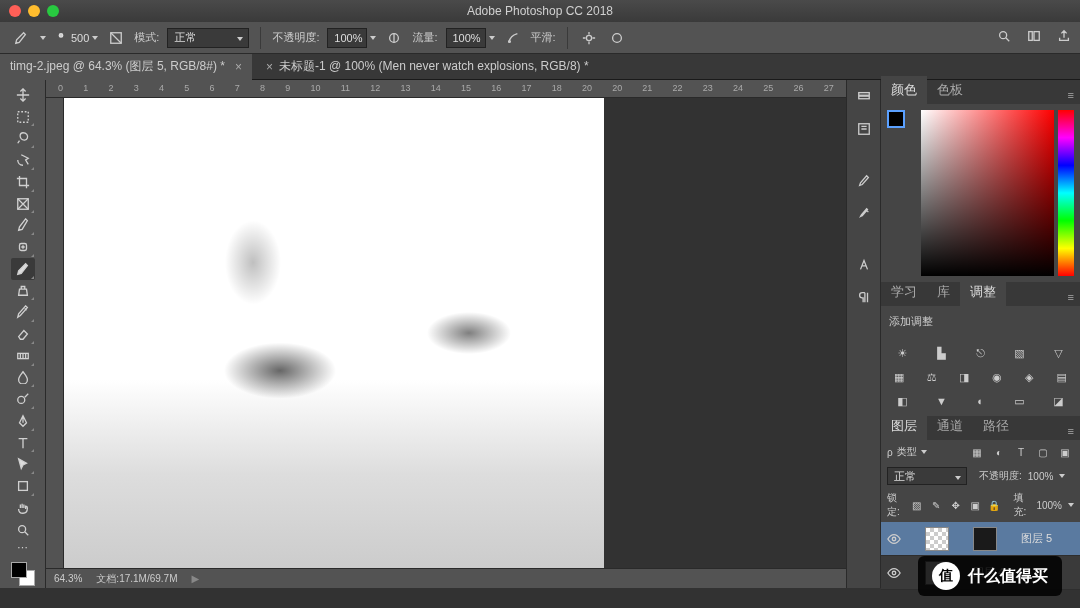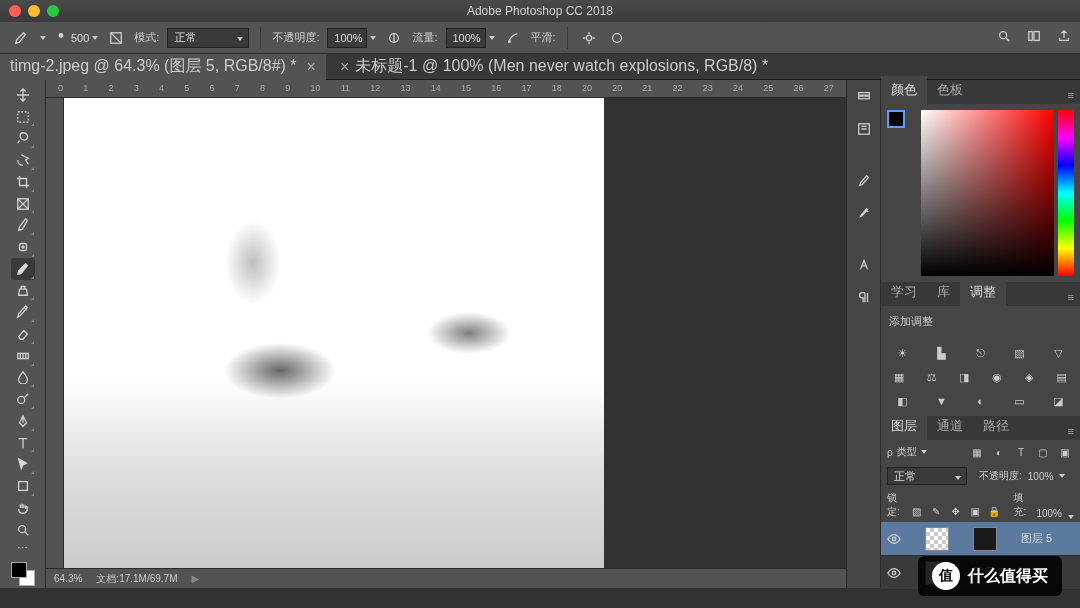--- a/index.html
+++ b/index.html
@@ -13,21 +13,21 @@
 .optbar .sep{width:1px;height:22px;background:#3a3a3a;margin:0 3px}
 .brush-ico{width:22px;height:22px;display:flex;align-items:center;justify-content:center}
 .dd{display:flex;align-items:center;gap:3px;color:#ddd}
 .chev{width:0;height:0;border-left:3px solid transparent;border-right:3px solid transparent;border-top:4px solid #ccc}
 .selbox{background:#3a3a3a;border:1px solid #222;color:#ddd;font-size:11px;height:20px;padding:0 0 0 6px;display:flex;align-items:center;position:relative}
 .selbox::after{content:"";position:absolute;right:5px;top:8px;width:0;height:0;border-left:3px solid transparent;border-right:3px solid transparent;border-top:4px solid #ccc}
 .pct{display:flex;align-items:center;gap:3px;color:#ddd}
 .pct .fld{background:#3a3a3a;border:1px solid #222;width:40px;height:20px;display:flex;align-items:center;justify-content:flex-end;padding-right:4px}
 .ico{width:20px;height:20px;display:flex;align-items:center;justify-content:center;color:#ccc}
 .tabbar{height:26px;background:#383838;display:flex;align-items:center;border-bottom:1px solid #1a1a1a}
-.tab{height:26px;padding:0 10px;display:flex;align-items:center;gap:6px;font-size:16px;color:#ccc}
+.tab{height:26px;padding:0 10px;display:flex;align-items:center;gap:6px;font-size:12px;color:#ccc}
 .tab.active{background:#535353}
 .tab .x{color:#aaa;margin-left:4px}
 .main{display:flex;height:508px}
 .toolcol{width:46px;background:#535353;border-right:1px solid #2a2a2a;display:flex;flex-direction:column;align-items:center;padding-top:4px;gap:0}
 .tool{width:24px;height:22px;display:flex;align-items:center;justify-content:center;color:#d0d0d0;position:relative}
 .tool.active{background:#3a3a3a;border-radius:2px}
 .tool::after{content:"";position:absolute;right:1px;bottom:1px;width:0;height:0;border-right:3px solid #888;border-top:3px solid transparent}
 .tool.nosub::after{display:none}
 .swatch{margin-top:6px;position:relative;width:28px;height:28px}
 .sw{width:16px;height:16px;border:1px solid #aaa;position:absolute}
@@ -64,21 +64,21 @@
 .hue{width:16px;height:166px;margin-left:4px;background:linear-gradient(red,magenta,blue,cyan,lime,yellow,red)}
 .adjustpanel{padding:8px;height:110px}
 .adjtitle{color:#ccc;margin-bottom:16px}
 .adjrow{display:flex;gap:12px;margin-bottom:8px;justify-content:space-around}
 .adjico{width:18px;height:16px;color:#ccc;display:flex;align-items:center;justify-content:center}
 .layerspanel{flex:1;display:flex;flex-direction:column}
 .layeropt{display:flex;align-items:center;gap:4px;padding:4px 6px;font-size:10px;color:#ccc}
 .layeropt .spacer{flex:1}
 .modebar{display:flex;align-items:center;padding:3px 6px;gap:6px;font-size:10px}
 .modebar .selbox{flex:0 0 80px;height:18px}
-.lockbar{display:flex;align-items:flex-end;padding:3px 6px;gap:6px;font-size:10px;color:#ccc}
+.lockbar{display:flex;align-items:center;padding:3px 6px;gap:6px;font-size:10px;color:#ccc}
 .layerlist{flex:1;background:#3a3a3a;overflow:hidden}
 .layer-row{display:flex;align-items:center;height:34px;padding:0 6px;gap:24px;border-bottom:1px solid #2e2e2e}
 .layer-row.sel{background:#5a7aa0}
 .eye{width:14px;height:14px;color:#ccc}
 .thumb{width:24px;height:24px;background:#fff;border:1px solid #888}
 .thumb.checker{background:repeating-conic-gradient(#ccc 0 25%,#fff 0 50%) 0 0/8px 8px}
 .layername{color:#ddd;font-size:11px}
 .logo{position:absolute;right:18px;bottom:12px;background:rgba(0,0,0,.85);color:#fff;padding:6px 14px;border-radius:6px;display:flex;align-items:center;gap:8px;font-size:16px;font-weight:600}
 .logo .circ{width:28px;height:28px;border-radius:50%;background:#fff;color:#000;display:flex;align-items:center;justify-content:center;font-size:14px;font-weight:bold}
 svg{width:14px;height:14px;stroke:currentColor;fill:none;stroke-width:1.5}

